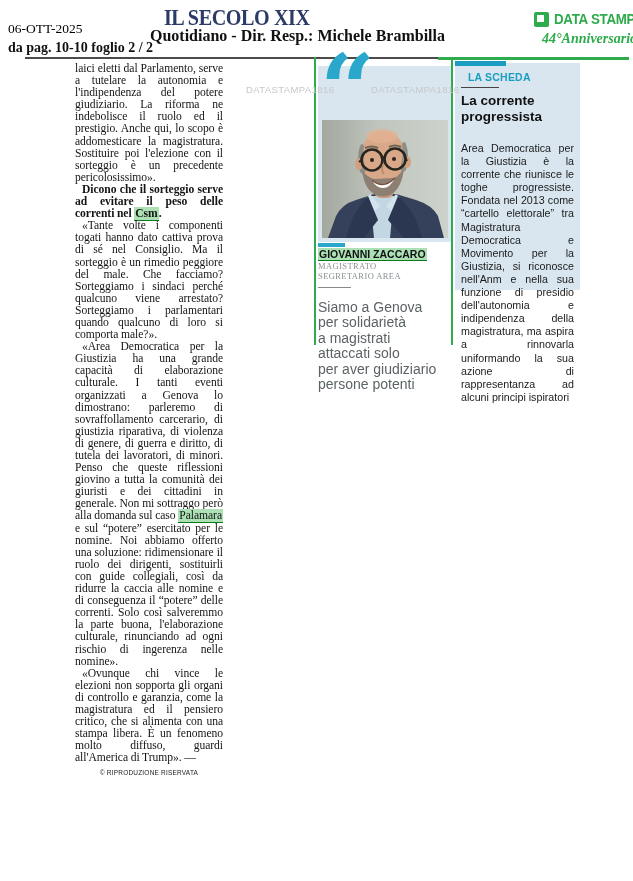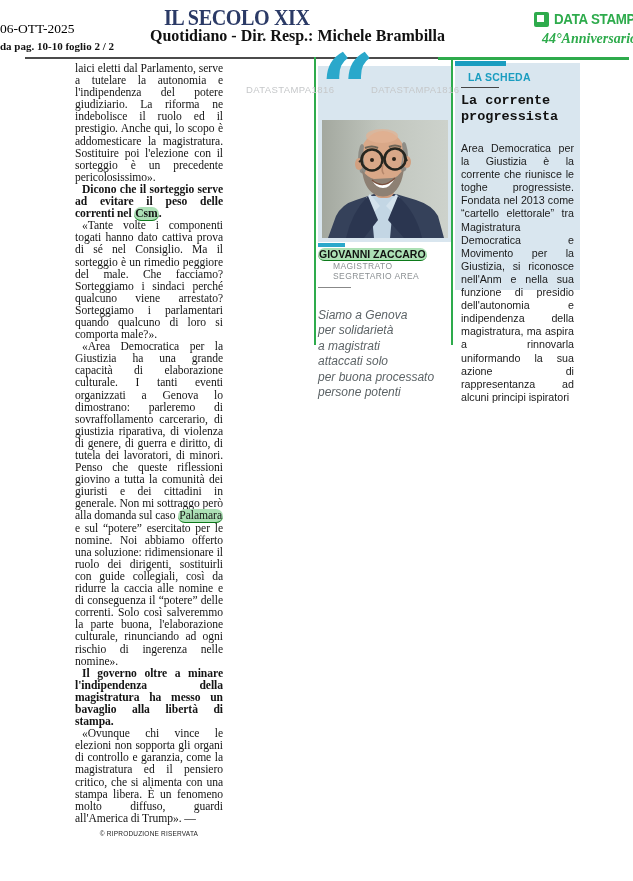--- a/index.html
+++ b/index.html
@@ -2,23 +2,23 @@
 <html lang="it"><head>
 <meta charset="utf-8">
 <style>
   * { margin:0; padding:0; box-sizing:border-box; }
   body { background:#ffffff; }
   .page { position:relative; width:633px; height:881px; background:#ffffff; overflow:hidden;
           font-family:"Liberation Serif", serif; color:#111; }
   .abs { position:absolute; }
 
   
-  .hdr-left { left:0; top:21px; }
+  .hdr-left { left:8px; top:21px; }
   .hdr-date { font-size:13.5px; color:#000; }
-  .hdr-page { font-size:11px; font-weight:700; margin-top:3px; }
+  .hdr-page { font-size:14px; font-weight:700; margin-top:3px; }
   .hdr-center { left:150px; top:4px; width:370px; text-align:left; }
   .masthead { display:inline-block; font-size:24px; font-weight:900; color:#2b3a66;
               letter-spacing:-0.5px; transform:scaleX(0.84); transform-origin:center; line-height:26px; }
   .publine { font-size:16px; font-weight:600; line-height:12px; color:#111; }
   .hdr-right { left:534px; top:11px; }
   .ds-row { display:flex; align-items:center; gap:5px; }
   .ds-logo-box { width:15px; height:15px; background:#2eab4c; border-radius:2px; position:relative; }
   .ds-logo-box::after { content:""; position:absolute; left:3px; top:3px; width:7px; height:7px; background:#fff; }
   .ds-name { font-family:"Liberation Sans", sans-serif; font-size:14.5px; font-weight:700;
              color:#2eab4c; letter-spacing:-0.3px; transform:scaleX(0.92); transform-origin:left; white-space:nowrap; }
@@ -35,45 +35,45 @@
   .wm1 { left:246px; top:84px; }
   .wm2 { left:371px; top:84px; }
 
   
   .article-col { left:75px; top:63px; width:148px; }
   .para { text-align:justify; font-size:11.6px; line-height:12.1px; color:#141414;
           letter-spacing:-0.05px; hyphens:auto; -webkit-hyphens:auto; word-spacing:-0.2px; }
   .para { text-indent:7px; }
   .para.first { text-indent:0; }
   .para.q { font-weight:700; }
-  .hl { background:#ace0b5; border-bottom:1.5px solid #0c7a1a; padding:0 1px;border-radius:7px; }
+  .hl { background:#ace0b5; border-bottom:1.5px solid #0c7a1a; padding:0 1px; }
   .copyright { margin-top:5px; text-align:center; font-family:"Liberation Sans", sans-serif;
                font-size:6.5px; color:#222; letter-spacing:0.2px; }
 
   
   .quote-panel { left:318px; top:66px; width:134px; height:176px; background:#d9e6ef; z-index:1; }
   .big-quote { left:320px; top:42px; font-family:"DejaVu Serif", serif; font-weight:700;
                font-size:96px; line-height:1; color:#2aa8cb; z-index:2; }
   .photo-wrap { left:322px; top:120px; width:126px; height:118px; z-index:2; }
   .teal-bar { left:318px; top:243px; width:27px; height:4px; background:#2aa8cb; }
   .profile-name { left:318px; top:248px; font-family:"Liberation Sans", sans-serif;
                   font-size:10.5px; font-weight:700; color:#111; white-space:nowrap; }
-  .profile-role { left:318px; top:262px; font-family:Liberation Sans, sans-serif;
-                  font-size:8.5px; line-height:9.5px; color:#8b9093; letter-spacing:0.4px;margin-left:15px; }
+  .profile-role { left:318px; top:262px; font-family:Liberation Serif, serif;
+                  font-size:8.5px; line-height:9.5px; color:#8b9093; letter-spacing:0.4px; }
   .quote-divider { left:318px; top:287px; width:33px; height:1px; background:#888; }
-  .pull-quote { left:318px; top:308px; width:142px; font-family:"Liberation Sans", sans-serif;
-                font-size:12px; line-height:15.4px; color:#5c6366;font-style:italic; }
+  .pull-quote { left:318px; top:300px; width:142px; font-family:"Liberation Sans", sans-serif;
+                font-size:14px; line-height:15.4px; color:#5c6366; }
 
   
   .scheda-bar { left:455px; top:61px; width:51px; height:5px; background:#1a9dc0; z-index:3; }
   .scheda { left:455px; top:63px; width:125px; height:227px; background:#d9e6ef; padding:8px 6px 0 6px; z-index:2; }
   .scheda-kicker { font-family:"Liberation Sans", sans-serif; font-size:10.5px; font-weight:700;
                    color:#1a9dc0; letter-spacing:0.2px;padding-left:7px; }
   .scheda-divider { width:38px; height:1px; background:#444; margin:4px 0 5px 0; }
-  .scheda-title { font-family:Liberation Mono, monospace; font-size:13.5px; font-weight:700;
+  .scheda-title { font-family:Liberation Sans, sans-serif; font-size:13.5px; font-weight:700;
                   line-height:15.5px; color:#111; }
   .scheda-body { margin-top:18px; font-family:"Liberation Sans", sans-serif; font-size:10.7px;
                  line-height:13.1px; color:#1b1b1b; text-align:justify; hyphens:auto; -webkit-hyphens:auto; }
 </style>
 </head>
 <body>
 
 <div class="page">
 
   <div class="abs hdr-left">
@@ -101,21 +101,20 @@
 
   <div class="abs watermark wm1">DATASTAMPA1816</div>
   <div class="abs watermark wm2">DATASTAMPA1816</div>
 
   <div class="abs article-col">
     <div>
         <p class="para first"><span>laici eletti dal Parlamento, serve a tutelare la autonomia e l'indipendenza del potere giudiziario. La riforma ne indebolisce il ruolo ed il prestigio. Anche qui, lo scopo è addomesticare la magistratura. Sostituire poi l'elezione con il sorteggio è un precedente pericolosissimo».</span></p>
         <p class="para q"><span>Dicono che il sorteggio serve ad evitare il peso delle correnti nel </span><span class="hl">Csm</span><span>.</span></p>
         <p class="para"><span>«Tante volte i componenti togati hanno dato cattiva prova di sé nel Consiglio. Ma il sorteggio è un rimedio peggiore del male. Che facciamo? Sorteggiamo i sindaci perché qualcuno viene arrestato? Sorteggiamo i parlamentari quando qualcuno di loro si comporta male?».</span></p>
         <p class="para"><span>«Area Democratica per la Giustizia ha una grande capacità di elaborazione culturale. I tanti eventi organizzati a Genova lo dimostrano: parleremo di sovraffollamento carcerario, di giustizia riparativa, di violenza di genere, di guerra e diritto, di tutela dei lavoratori, di minori. Penso che queste riflessioni giovino a tutta la comunità dei giuristi e dei cittadini in generale. Non mi sottraggo però alla domanda sul caso </span><span class="hl">Palamara</span><span> e sul “potere” esercitato per le nomine. Noi abbiamo offerto una soluzione: ridimensionare il ruolo dei dirigenti, sostituirli con guide collegiali, così da ridurre la caccia alle nomine e di conseguenza il “potere” delle correnti. Solo così salveremmo la parte buona, l'elaborazione culturale, rinunciando ad ogni rischio di ingerenza nelle nomine».</span></p>
-        <p class="para q"><span>Il governo oltre a minare l'indipendenza della magistratura ha messo un bavaglio alla libertà di stampa.</span></p>
         <p class="para"><span>«Ovunque chi vince le elezioni non sopporta gli organi di controllo e garanzia, come la magistratura ed il pensiero critico, che si alimenta con una stampa libera. È un fenomeno molto diffuso, guardi all'America di Trump». —</span></p>
       </div>
     <div class="copyright">© RIPRODUZIONE RISERVATA</div>
   </div>
 
   <div class="abs quote-panel"></div>
   <div class="abs big-quote">“</div>
 
   <div class="abs photo-wrap">
     <svg viewBox="0 0 126 118" width="126" height="118">
@@ -163,21 +162,21 @@
   <div class="abs profile-role">
     <div>MAGISTRATO</div>
     <div>SEGRETARIO AREA</div>
   </div>
   <div class="abs quote-divider"></div>
   <div class="abs pull-quote">
       <div>Siamo a Genova</div>
       <div>per solidarietà</div>
       <div>a magistrati</div>
       <div>attaccati solo</div>
-      <div>per buona processato</div>
+      <div>per aver giudiziario</div>
       <div>persone potenti</div>
     </div>
 
   <div class="abs scheda-bar"></div>
   <div class="abs scheda">
     <div class="scheda-kicker">LA SCHEDA</div>
     <div class="scheda-divider"></div>
     <div class="scheda-title">La corrente progressista</div>
     <div class="scheda-body">Area Democratica per la Giustizia è la corrente che riunisce le toghe progressiste. Fondata nel 2013 come “cartello elettorale” tra Magistratura Democratica e Movimento per la Giustizia, si riconosce nell'Anm e nella sua funzione di presidio dell'autonomia e indipendenza della magistratura, ma aspira a rinnovarla uniformando la sua azione di rappresentanza ad alcuni principi ispiratori</div>
   </div>

